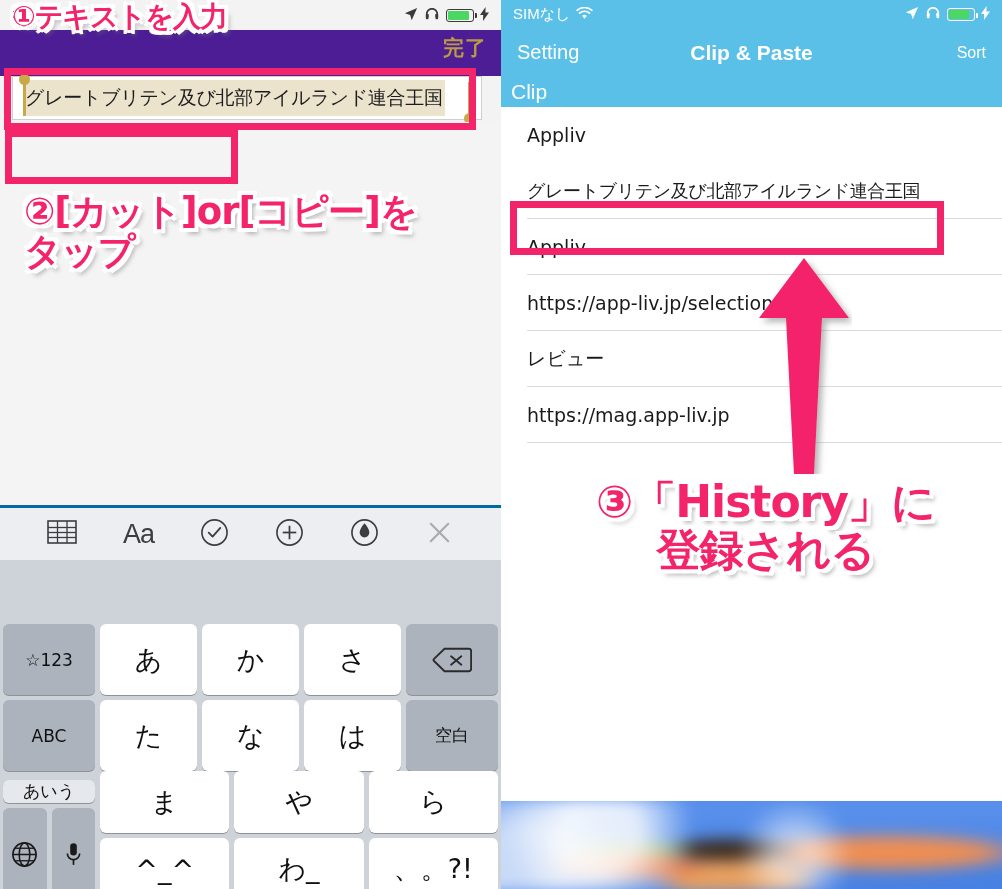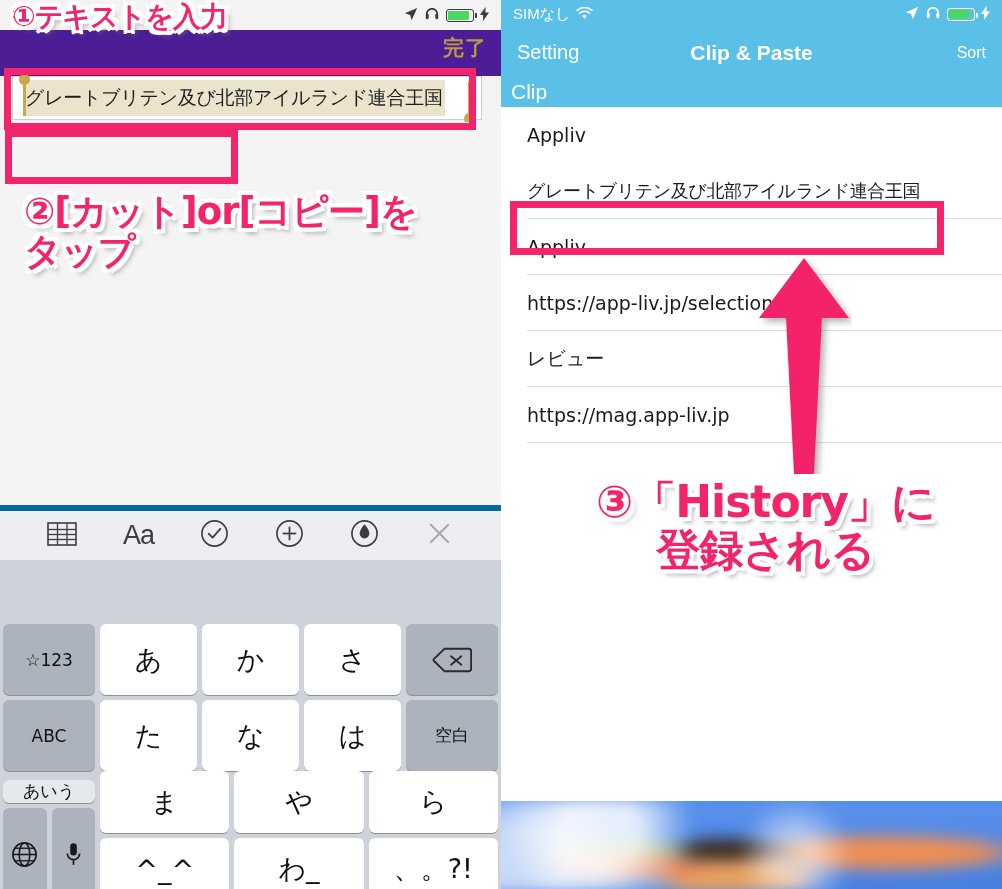--- a/index.html
+++ b/index.html
@@ -176,21 +176,21 @@
     height: 388px;
     background: #f4f4f4;
   }
 
   
   .kb-toolbar {
     position: absolute;
     top: 505px; left: 0;
     width: 501px; height: 55px;
     background: #eceef2;
-    border-top: 6px solid #0369a1;
+    border-top: 3px solid #0369a1;
     display: flex;
     align-items: center;
     justify-content: space-around;
     padding: 0 24px;
     box-sizing: border-box;
     color: #3b3d42;
   }
   .kb-toolbar .ticon { cursor: default; }
   .kb-suggest {
     position: absolute;

